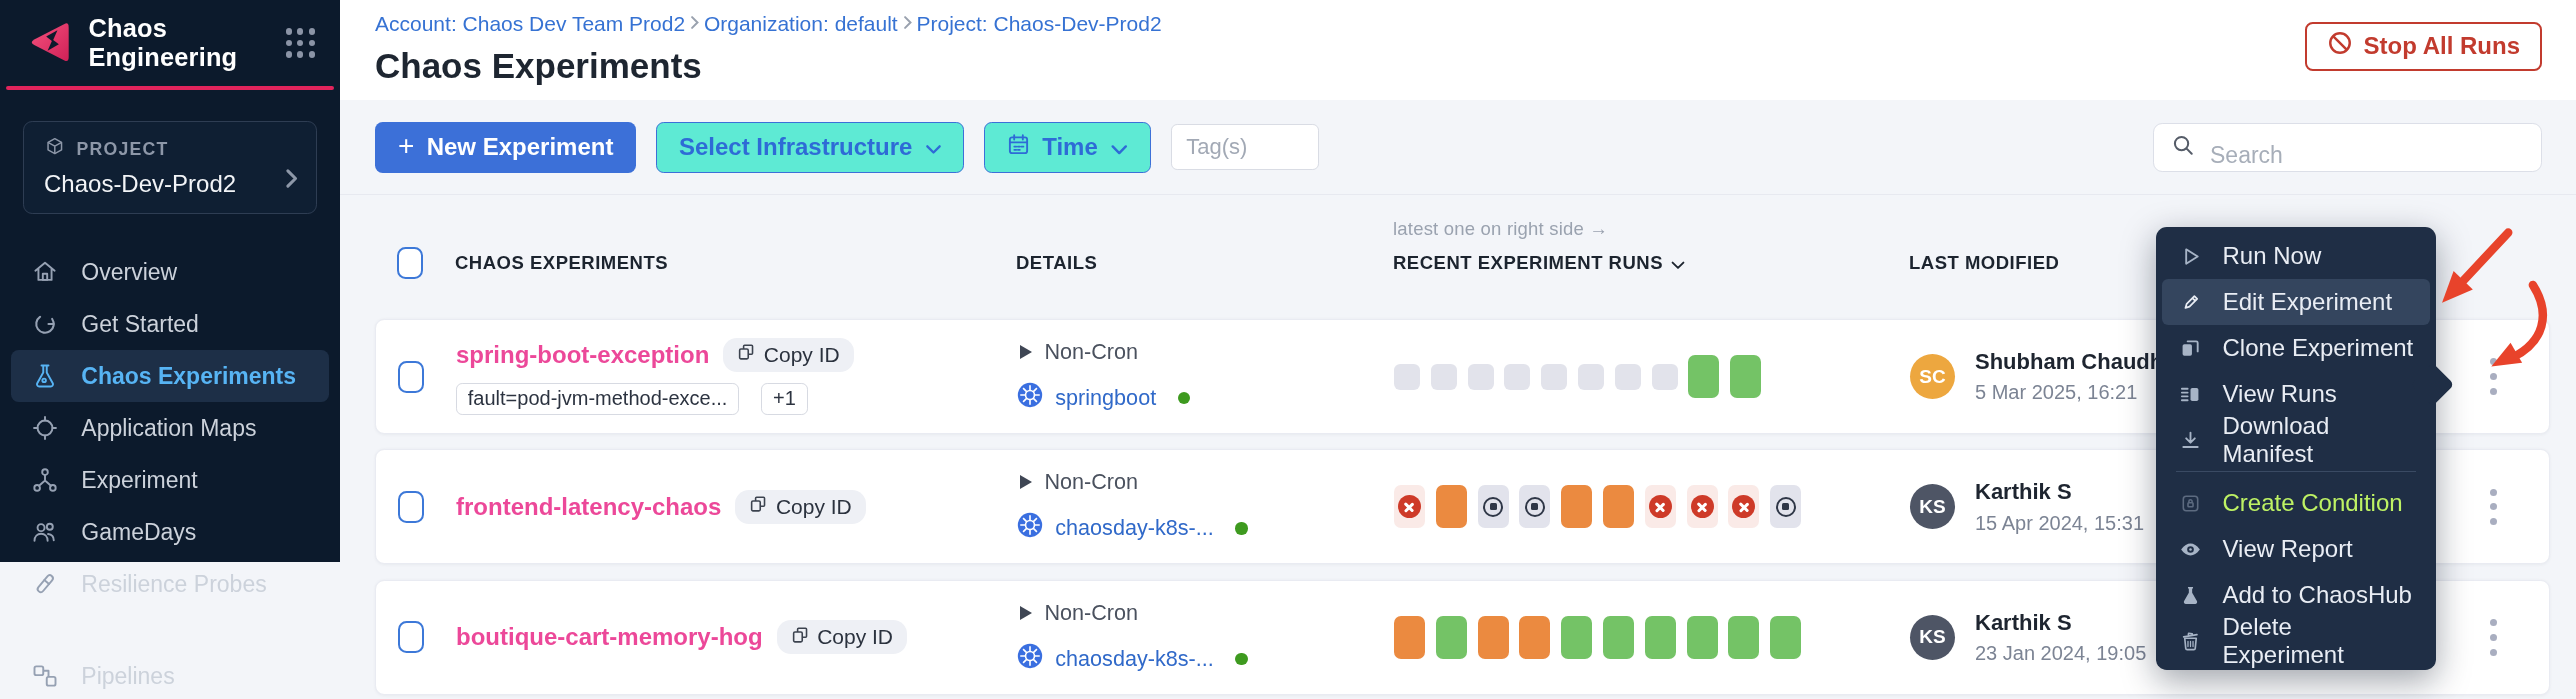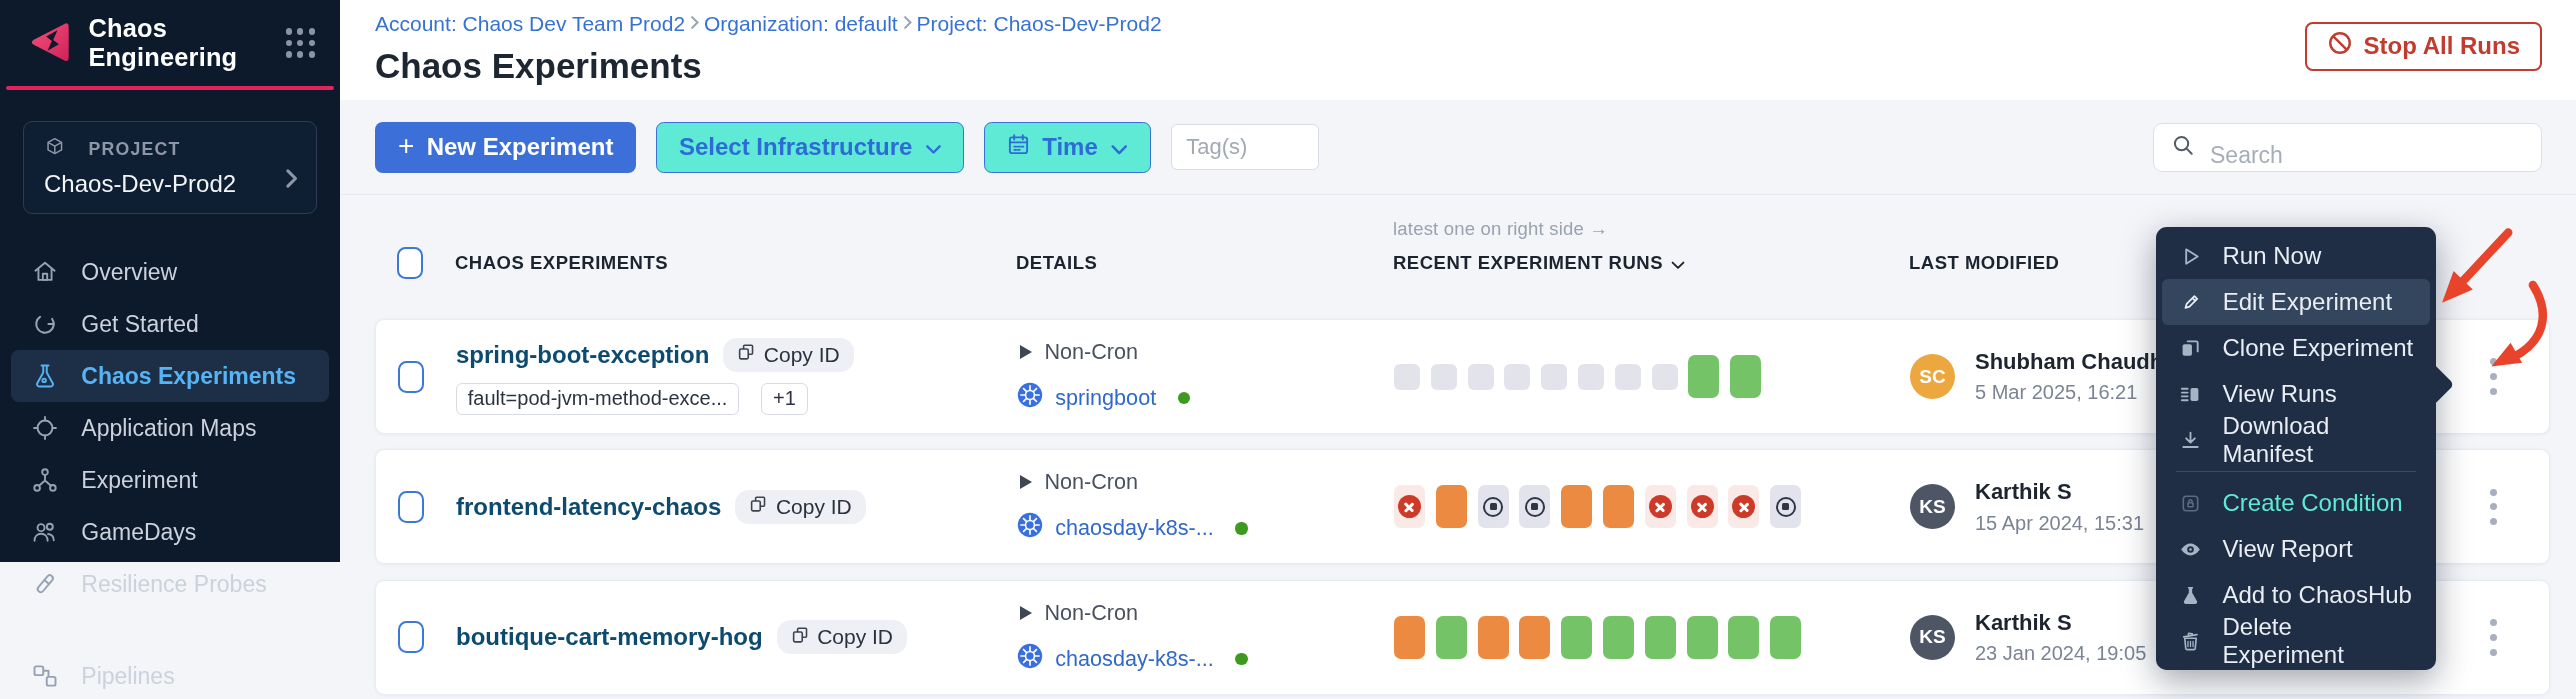--- a/index.html
+++ b/index.html
@@ -9,21 +9,21 @@
   
   .sidebar { position:absolute; left:0; top:0; width:340px; height:562px; background:#0c1a2c; }
   .sb-header { display:flex; align-items:center; height:86px; padding:0 25px; gap:15.4px; }
   .sb-title { color:#ffffff; font-size:25.4px; font-weight:700; flex:1; letter-spacing:0.2px; }
   .grid-icon { display:grid; grid-template-columns:repeat(3,6.2px); gap:5.4px; }
   .grid-icon i { width:6.2px; height:6.2px; border-radius:50%; background:#8b94a6; }
   .sb-accent { height:3.8px; background:#e2245c; margin:0 6.2px; border-radius:2.3px; }
   .project-card { margin:31px 23px 0; border:1.5px solid #2e3d53; background:#0f1f33;
     border-radius:9.2px; padding:14px 20px 15.4px; position:relative; cursor:pointer; }
   .project-label { color:#8d97a8; font-size:17.7px; font-weight:700; letter-spacing:1.2px;
-    display:flex; align-items:center; gap:23px; }
+    display:flex; align-items:center; gap:11px; }
   .project-name { color:#f2f4f7; font-size:24px; margin-top:7.7px; font-weight:400; }
   .project-chevron { position:absolute; right:17px; top:45px; }
   .nav { margin-top:32px; display:flex; flex-direction:column; }
   .nav-item { display:flex; align-items:center; gap:20px; height:52px; padding:0 18.5px;
     margin:0 10.8px; border-radius:7.7px; color:#ccd2db; font-size:23px; cursor:pointer; }
   .nav-item .ico { width:32px; display:flex; justify-content:center; color:#96a1b3; }
   .nav-item.active { background:#1d2f47; color:#57b4f4; font-weight:700; }
   .nav-item.active .ico { color:#57b4f4; }
   .nav-item.pipelines { margin-top:40px; }
 
@@ -59,21 +59,21 @@
   .grid-cols { display:grid; grid-template-columns:80px 561px 377px 516px 539px 1fr; }
   .thead { padding-top:23px; align-items:end; }
   .th { font-size:18.5px; font-weight:700; color:#1c242f; letter-spacing:0.5px; padding-bottom:4.6px; }
   .runs-head .note { font-size:18.5px; color:#9aa2af; font-weight:400; margin-bottom:12.3px; letter-spacing:0.2px; }
   .runs-head .th { display:flex; align-items:center; gap:7.7px; }
   .cb { width:26px; height:32px; border:2.7px solid #3c78d8; border-radius:8.5px; background:#fff;
     margin-left:21.6px; cursor:pointer; }
   .rows { margin-top:40px; }
   .row-card { align-items:center; background:#fff; border:1.5px solid #e9ebf2; border-radius:9.2px;
     height:115px; margin-bottom:15.4px; box-shadow:0 0.8px 3.1px rgba(20,30,60,.05); }
-  .exp-name { color:#0c4a6e; font-weight:700; font-size:24px; cursor:pointer; }
+  .exp-name { color:#ec4899; font-weight:700; font-size:24px; cursor:pointer; }
   .name-line { display:flex; align-items:center; gap:14px; }
   .copy-chip { background:#eef0f5; border-radius:14px; padding:5px 14px; display:flex;
     align-items:center; gap:8px; color:#2b323e; font-size:21px; cursor:pointer; }
   .tags-line { margin-top:10.8px; display:flex; gap:22px; }
   .tag-chip { border:1.5px solid #d7dae2; border-radius:6.2px; padding:3.8px 10.8px; font-size:20px;
     color:#2c3340; background:#fff; }
   .details-cell { display:flex; flex-direction:column; gap:17px; font-size:21.6px; color:#4a515e; }
   .d-line { display:flex; align-items:center; gap:12.3px; }
   .play-tri { width:0; height:0; border-left:12.3px solid #3f4654; border-top:7.7px solid transparent;
     border-bottom:7.7px solid transparent; margin-left:3.1px; }
@@ -109,21 +109,21 @@
 
   
   .context-menu { position:absolute; left:2156px; top:227px; width:280px; background:#1f2e45;
     border-radius:10.8px; padding:6.2px 0; box-shadow:0 10.8px 34px rgba(8,18,38,.38); z-index:5; }
   .menu-notch { position:absolute; right:-11.5px; top:142px; width:31px; height:31px;
     background:#1f2e45; transform:rotate(45deg); border-radius:5.4px; }
   .menu-item { display:flex; align-items:center; gap:18.5px; height:46px; padding:0 20px;
     color:#e9edf4; font-size:24px; cursor:pointer; position:relative; z-index:2; }
   .menu-item .mico { width:28px; color:#a7b4c6; display:flex; justify-content:center; flex:none; }
   .menu-item.highlight { background:#34455e; margin:0 6.2px; padding:0 14px; border-radius:6.2px; }
-  .menu-item.disabled { color:#5eead4; cursor:default; }
+  .menu-item.disabled { color:#bef264; cursor:default; }
   .menu-item.disabled .mico { color:#5d6b80; }
   .menu-divider { height:1.5px; background:#3a4a63; margin:7.7px 20px; }
 
   .annotations { position:absolute; left:0; top:0; width:2576px; height:700px;
     pointer-events:none; z-index:9; }
 </style>
 </head>
 <body>
 
 <aside class="sidebar">

